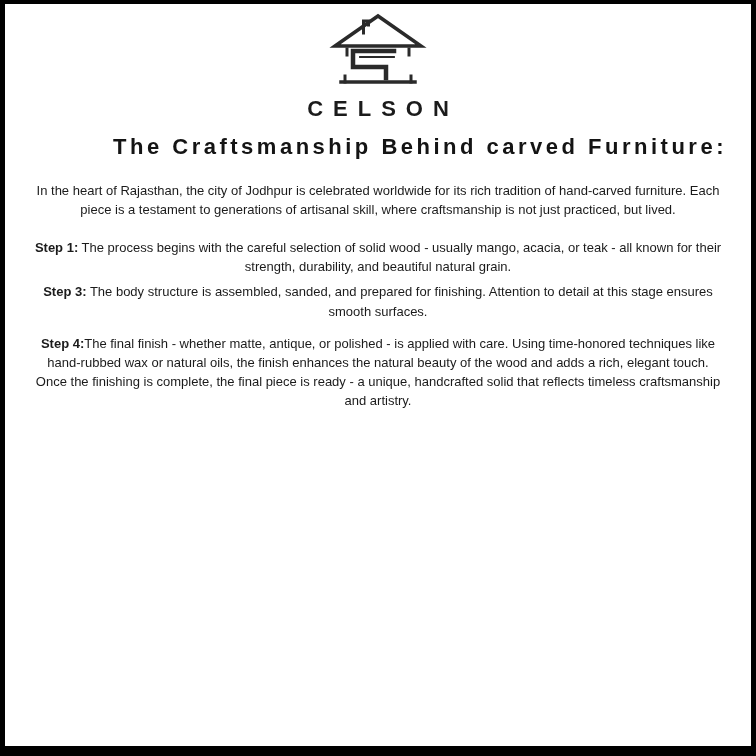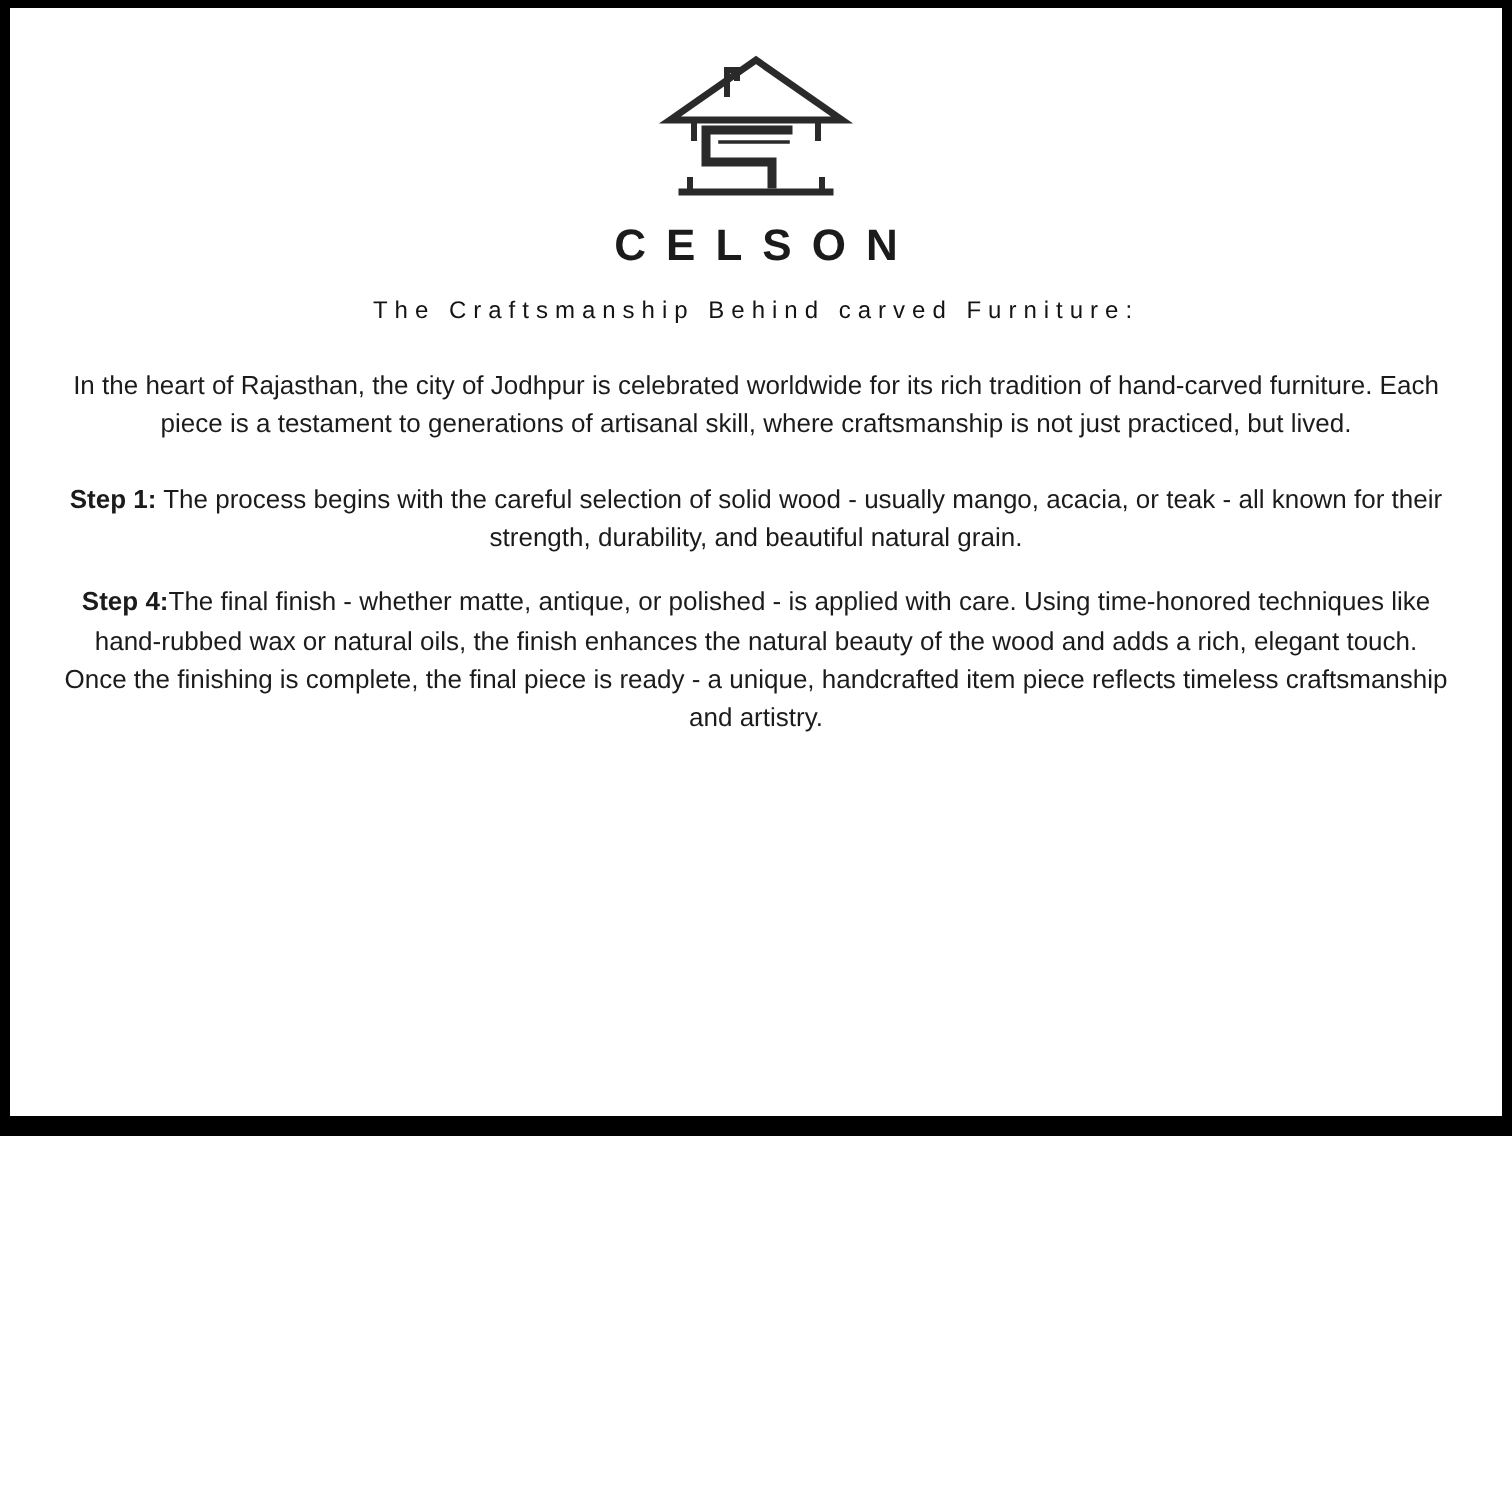--- a/index.html
+++ b/index.html
@@ -3,51 +3,52 @@
 <meta charset="utf-8">
 <style>
   html, body {
     margin: 0;
     padding: 0;
     background: #ffffff;
   }
   .card {
     box-sizing: border-box;
     width: 756px;
-    height: 568px;
+    height: 756px;
     background: #ffffff;
     border-style: solid;
     border-color: #000000;
     border-width: 4px 5px 10px 5px;
-    padding: 20px 24px 0 24px;
+    padding: 6px 24px 0 24px;
     font-family: "Liberation Sans", sans-serif;
     color: #1b1b1b;
     text-align: center;
     overflow: hidden;
   }
   .logo-wrap {
     margin: 2px auto 0 auto;
     width: 112px;
     height: 78px;
   }
   .logo-wrap svg { display: block; }
   .brand {
     font-size: 22px;
     font-weight: bold;
     letter-spacing: 10px;
     margin-right: -10px; 
     color: #1b1b1b;
     margin-top: 6px;
   }
   .title {
-    font-size: 12px;
-    font-weight: normal;
+    font-size: 22px;
+    font-weight: bold;
     letter-spacing: 3.5px;
     margin: 12px 0 0 0;
     color: #141414;
+    text-align: right;
   }
   .para {
     font-size: 13px;
     line-height: 1.47;
     margin: 0;
     color: #1b1b1b;
   }
   .para b { font-weight: bold; }
   .intro   { margin-top: 21px; }
   .step-1  { margin-top: 19px; }
@@ -82,18 +83,19 @@
 
   <div class="brand">CELSON</div>
 
   <h1 class="title">The Craftsmanship Behind carved Furniture:</h1>
 
   <p class="para intro">In the heart of Rajasthan, the city of Jodhpur is celebrated worldwide for its rich tradition of hand-carved furniture. Each piece is a testament to generations of artisanal skill, where craftsmanship is not just practiced, but lived.</p>
 
   <p class="para step-1"><b>Step 1:</b><span> The process begins with the careful selection of solid wood - usually mango, acacia, or teak - all known for their strength, durability, and beautiful natural grain.</span></p>
 
 
+  <p class="para step-3"><b>Step 3:</b><span> The body structure is assembled, sanded, and prepared for finishing. Attention to detail at this stage ensures smooth surfaces.</span></p>
 
   <p class="para step-4"><b>Step 4:</b><span>The final finish - whether matte, antique, or polished - is applied with care. Using time-honored techniques like hand-rubbed wax or natural oils, the finish enhances the natural beauty of the wood and adds a rich, elegant touch.</span></p>
 
-  <p class="para closing">Once the finishing is complete, the final piece is ready - a unique, handcrafted item piece reflects timeless craftsmanship and artistry.</p>
+  <p class="para closing">Once the finishing is complete, the final piece is ready - a unique, handcrafted solid that reflects timeless craftsmanship and artistry.</p>
 
 </div>
 
 </body></html>

